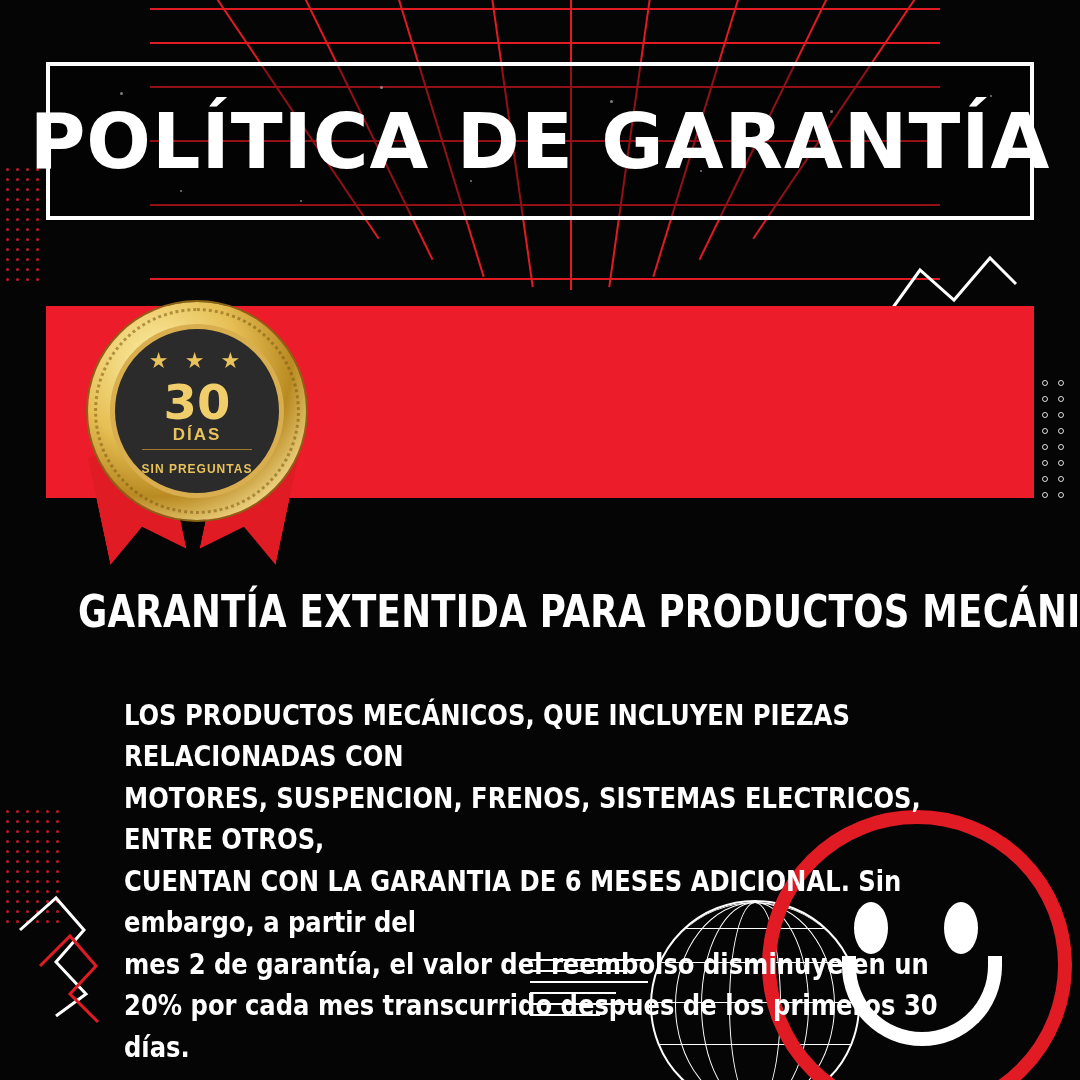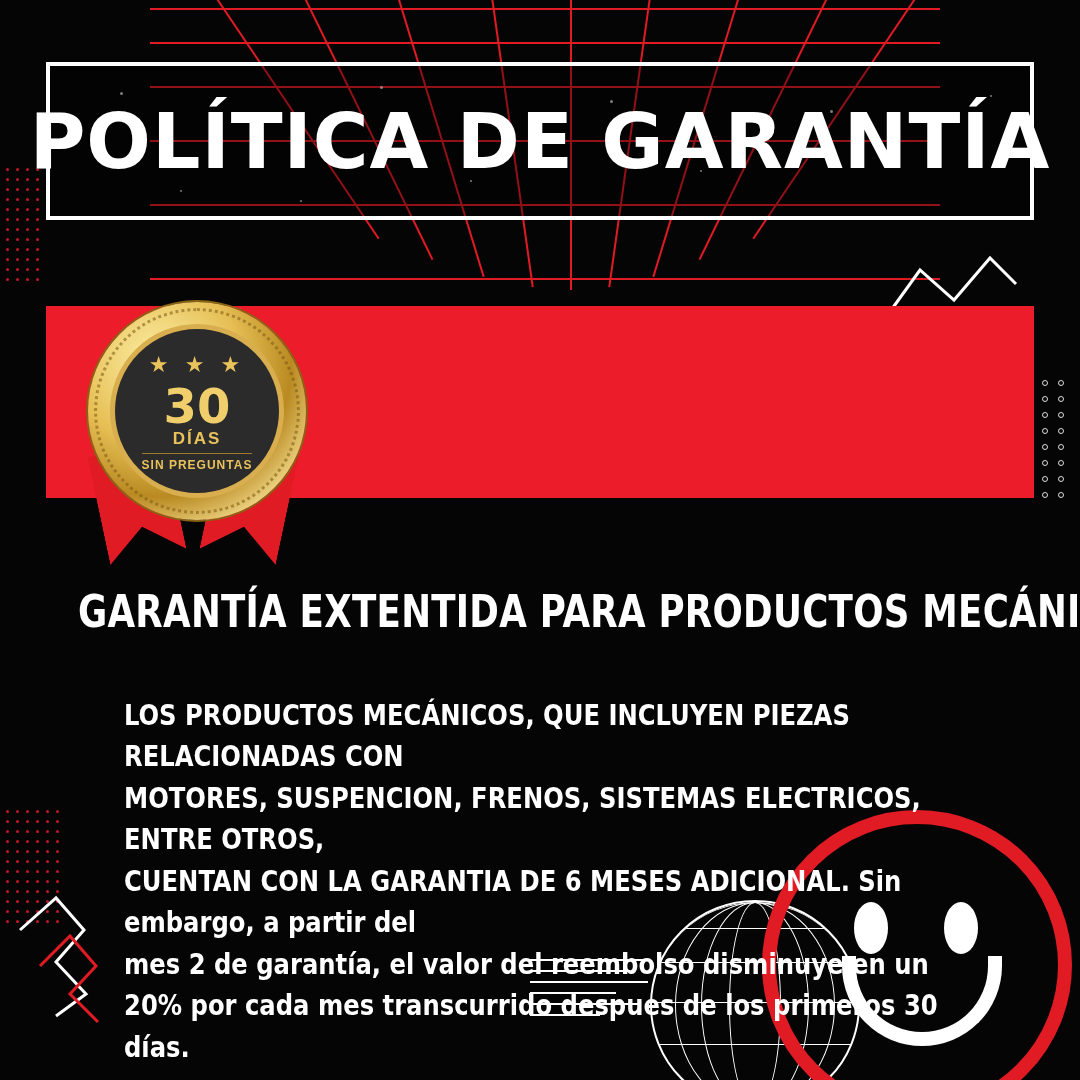--- a/index.html
+++ b/index.html
@@ -238,21 +238,21 @@
     color: #e9c25c;
     line-height: 1;
   }
   .medal-sub {
     margin-top: 6px;
     font-size: 12px;
     font-weight: bold;
     letter-spacing: 1px;
     color: #e9c25c;
     border-top: 1px solid #9b7a2a;
-    padding-top: 4px;
+    padding-top: 12px;
   }
 
   
   .section-heading {
     position: absolute;
     left: 78px;
     top: 586px;
     width: 940px;
     color: #ffffff;
     font-size: 44px;

